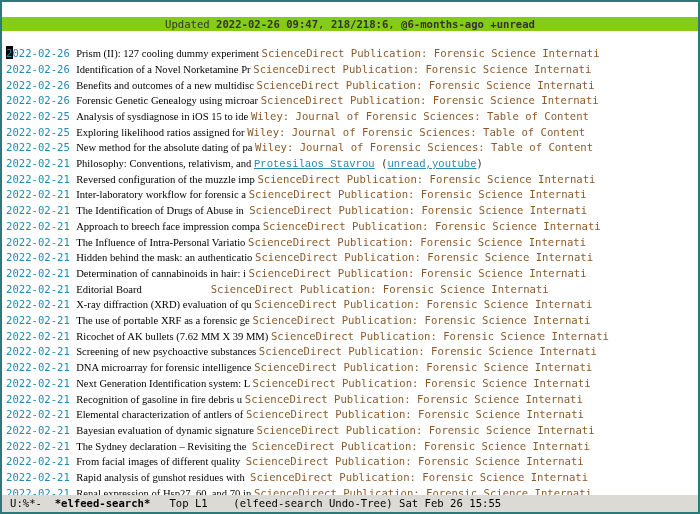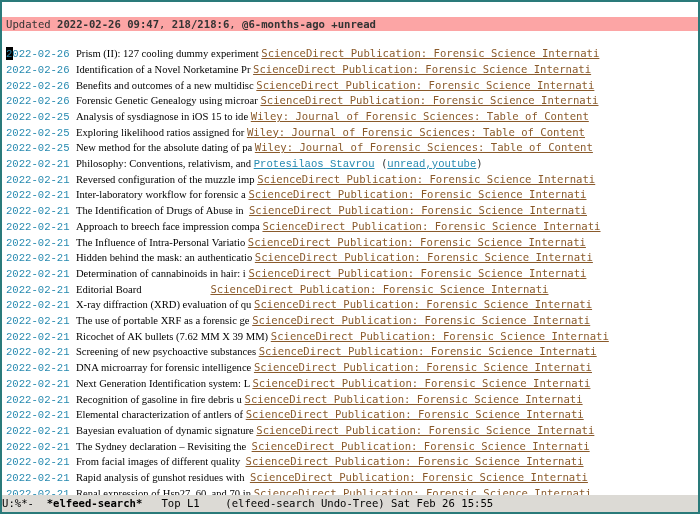--- a/index.html
+++ b/index.html
@@ -24,50 +24,51 @@
   .content {
     position: absolute;
     top: 0;
     left: 0;
     right: 0;
     bottom: 17px;
     overflow: hidden;
     white-space: pre;
   }
   .header {
-    background: #fca5a5;
+    background: #84cc16;
     color: #333;
     padding: 0 4px;
+    text-align: center;
   }
   .header .hl { font-weight: bold; }
   .row {
     padding: 0 4px;
   }
   .row.cursor .date::before {
     content: "";
     display: inline-block;
     width: 7px;
     height: 13px;
     margin-right: -7px;
     background: #000;
     vertical-align: text-bottom;
   }
-  .date { color: #278ab0; font-family: Liberation Mono, monospace; }
+  .date { color: #278ab0; }
   .title { color: #000; font-family: Liberation Serif, serif; }
-  .feed { color: #8a5a2b; text-decoration: underline; } 
+  .feed { color: #8a5a2b; } 
   .link-seg { color: #278ab0; text-decoration: underline; font-family: Liberation Mono, monospace; }
   .paren { color: #333; }
   .modeline {
     position: absolute;
     left: 0; right: 0; bottom: 0;
     height: 17px;
     line-height: 17px;
     background: #dcdad5;
     color: #000;
-    padding: 0 0;
+    padding: 0 8px;
     font-family: inherit;
     font-size: 10.6px;
     white-space: pre;
   }
   .modeline .buf { font-weight: bold; }
 </style>
 </head>
 <body>
 <div class="window">
 

